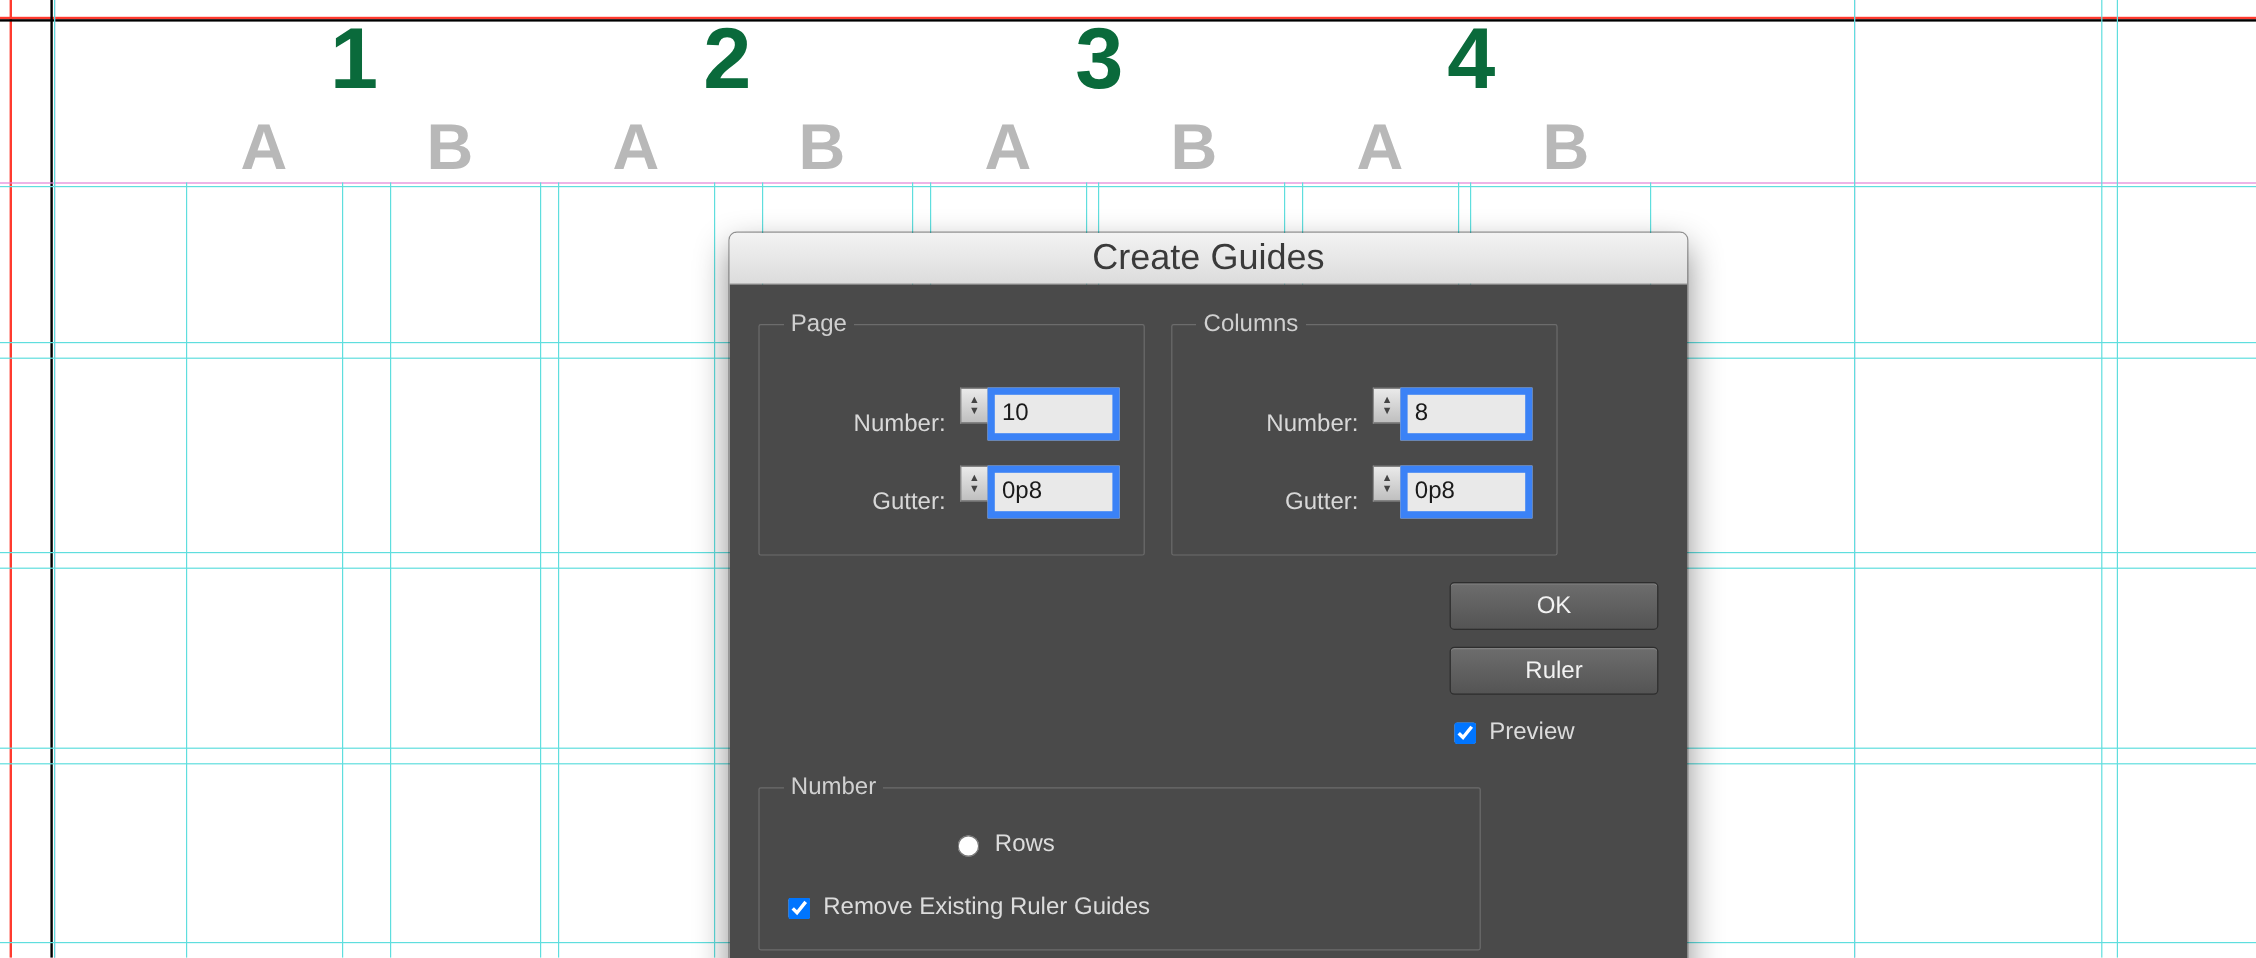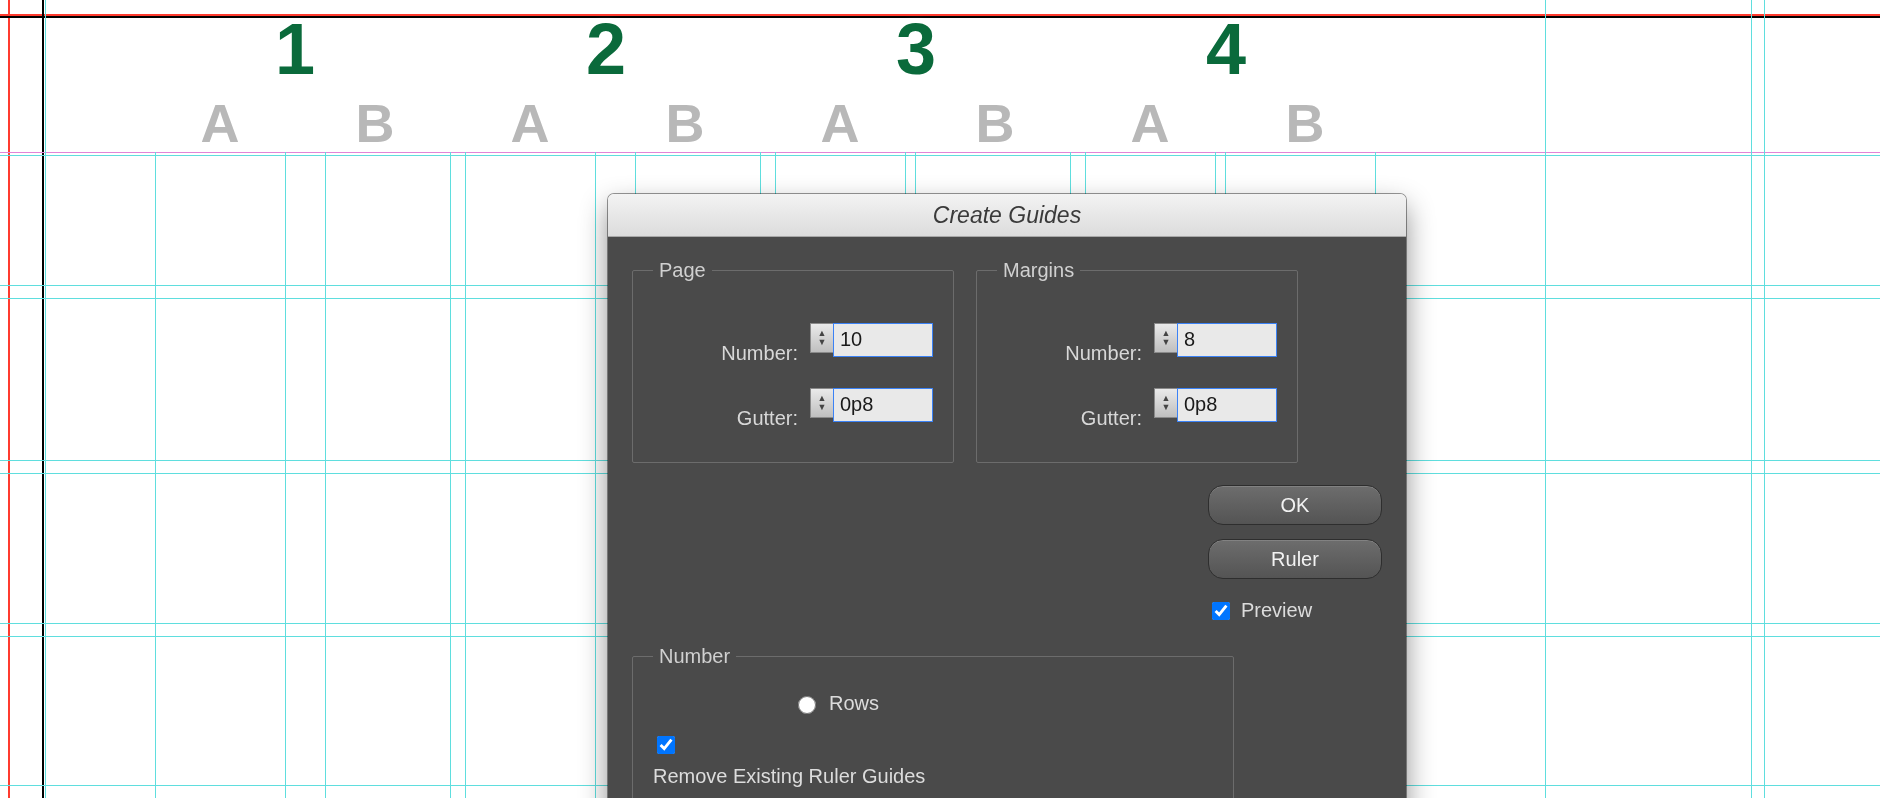--- a/index.html
+++ b/index.html
@@ -63,23 +63,22 @@
     overflow: hidden;
     font-size: 20px;
     color: #dcdcdc;
   }
   .titlebar {
     background: linear-gradient(#f3f3f3, #dcdcdc);
     height: 42px;
     line-height: 42px;
     text-align: center;
     color: #3a3a3a;
-    font-size: 23px;
+    font-size: 30px;
     border-bottom: 1px solid #a8a8a8;
-    font-style: italic;
   }
   .body {
     background: #4a4a4a;
     padding: 22px 24px 26px 24px;
     display: flex;
     gap: 22px;
     flex-wrap: wrap;
   }
   fieldset.box {
     border: 1px solid #6c6c6c;
@@ -121,39 +120,39 @@
     flex-direction: column;
     justify-content: center;
     align-items: center;
     font-size: 9px;
     color: #444;
     line-height: 9px;
     cursor: pointer;
   }
   .stepper input {
     width: 86px;
-    border: 1px solid #3b82f6;
+    border: 6px solid #3b82f6;
     background: #e9e9e9;
     color: #1a1a1a;
     font-size: 20px;
     padding: 16px 6px;
     outline: none;
   }
   .sidebar {
     display: flex;
     flex-direction: column;
     gap: 14px;
     margin-left: auto;
     width: 174px;
   }
   .btn {
     height: 40px;
     background: linear-gradient(#6d6d6d,#545454);
     border: 1px solid #2e2e2e;
-    border-radius: 15px;
+    border-radius: 4px;
     color: #f2f2f2;
     font-size: 20px;
     cursor: pointer;
     box-shadow: inset 0 1px 0 rgba(255,255,255,.15);
   }
   .check {
     display: flex;
     align-items: flex-start;
     gap: 8px;
     color: #dcdcdc;
@@ -165,21 +164,21 @@
     width: 560px;
   }
   .radio-row {
     display: flex;
     align-items: center;
     gap: 10px;
     margin: 6px 0;
   }
   .radio-row input[type=radio] { width: 18px; height: 18px; accent-color: #ff9a2e; cursor: pointer; }
   .options .fit-label { margin-right: 6px; }
-  .options .check { margin-top: 18px; flex-direction: column; }
+  .options .check { margin-top: 30px; }
 </style>
 </head>
 <body>
 
 <div class="canvas">
 
   <div class="line hline red" style="top:14px; height:2px;"></div>
   <div class="line vline red" style="left:8px; width:2px;"></div>
 
   <div class="line hline black thick" style="top:16px;"></div>
@@ -246,21 +245,21 @@
       <div class="row">
         <label>Gutter:</label>
         <span class="stepper">
           <span class="arrows">▲<br>▼</span>
           <input value="0p8" style="">
         </span>
       </div>
     </fieldset>
 
     <fieldset class="box col">
-      <legend>Margins</legend>
+      <legend>Columns</legend>
       <div class="row">
         <label>Number:</label>
         <span class="stepper">
           <span class="arrows">▲<br>▼</span>
           <input value="8" style="">
         </span>
       </div>
       <div class="row">
         <label>Gutter:</label>
         <span class="stepper">

